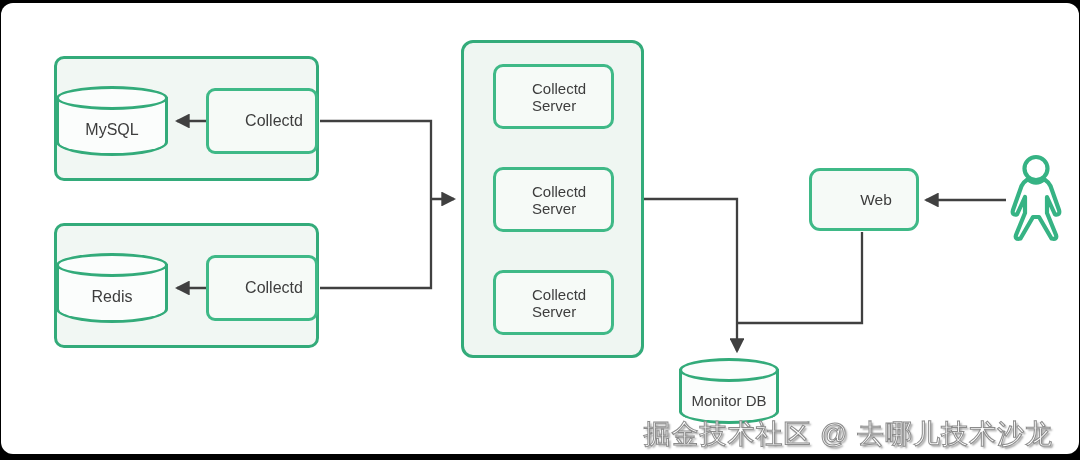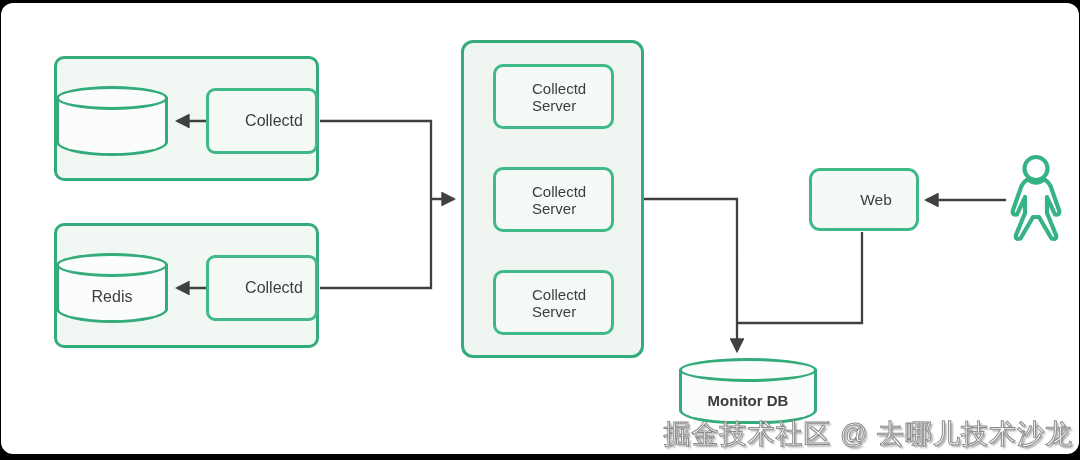--- a/index.html
+++ b/index.html
@@ -25,35 +25,36 @@
   .cylinder{position:absolute;}
   .cyl-top{position:absolute;left:0;right:0;top:0;height:24px;
     border:3px solid var(--green);border-radius:50%;background:#fbfdfc;z-index:2;}
   .cyl-body{position:absolute;left:0;right:0;top:11px;bottom:0;
     border:3px solid var(--green);border-top:none;
     border-radius:0 0 56px 56px / 0 0 14px 14px;background:#fbfdfc;z-index:1;}
   .cyl-label{position:absolute;left:0;right:0;top:22px;bottom:4px;z-index:3;
     display:flex;align-items:center;justify-content:center;
     font-size:16px;color:var(--text);}
   #edges{position:absolute;left:0;top:0;z-index:4;pointer-events:none;}
-  #watermark{position:absolute;right:6px;bottom:2px;z-index:6;
+  #watermark{position:absolute;right:26px;bottom:2px;z-index:6;
     font-size:27px;letter-spacing:1px;color:#ffffff;
     -webkit-text-stroke:1px #8b8b8b;
     text-shadow:2px 2px 2px rgba(40,40,40,0.45);
     white-space:nowrap;}
 </style>
 </head>
 <body>
 
 <div id="canvas">
 
   <div class="node group" style="left:53px;top:53px;width:265px;height:125px;"></div>
   <div class="cylinder" style="left:55px;top:83px;width:112px;height:70px;">
     <div class="cyl-body"></div>
     <div class="cyl-top"></div>
+    <div class="cyl-label">MySQL</div>
   </div>
   <div class="node box" style="left:205px;top:85px;width:112px;height:66px;z-index:2;">
     <span>Collectd</span>
   </div>
 
   <div class="node group" style="left:53px;top:220px;width:265px;height:125px;"></div>
   <div class="cylinder" style="left:55px;top:250px;width:112px;height:70px;">
     <div class="cyl-body"></div>
     <div class="cyl-top"></div>
     <div class="cyl-label">Redis</div>
@@ -70,21 +71,21 @@
     <span>Collectd Server</span>
   </div>
   <div class="node server-box" style="left:492px;top:267px;width:121px;height:65px;z-index:2;">
     <span>Collectd Server</span>
   </div>
 
   <div class="node box" style="left:808px;top:165px;width:110px;height:63px;border-radius:11px;font-size:15.5px;">
     <span>Web</span>
   </div>
 
-  <div class="cylinder" style="left:678px;top:355px;width:138px;height:66px;z-index:2;font-weight:bold;">
+  <div class="cylinder" style="left:678px;top:355px;width:100px;height:66px;z-index:2;">
     <div class="cyl-body"></div>
     <div class="cyl-top"></div>
     <div class="cyl-label" style="font-size:15px;">Monitor DB</div>
   </div>
 
   <svg id="edges" width="1080" height="460" viewBox="0 0 1080 460">
     <defs>
       <marker id="arrow" viewBox="0 0 10 10" refX="8.5" refY="5" markerWidth="6.5" markerHeight="6.5" orient="auto-start-reverse">
         <path d="M0,0 L10,5 L0,10 Z" fill="#404040"></path>
       </marker>

